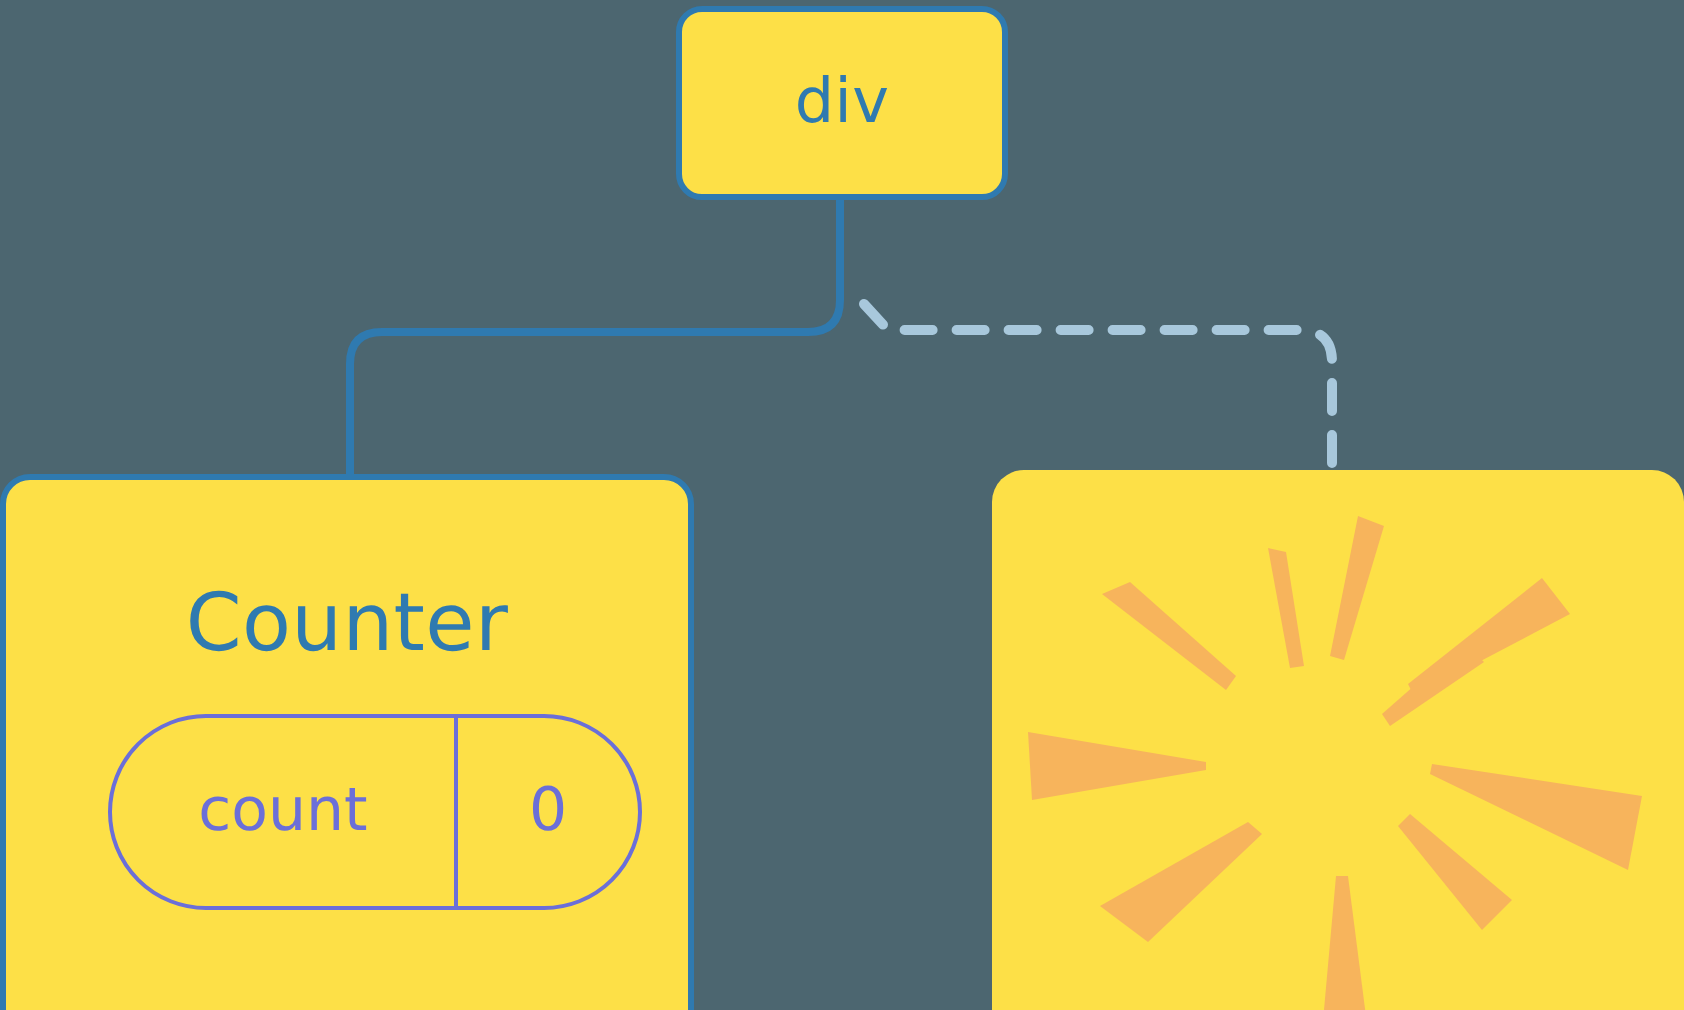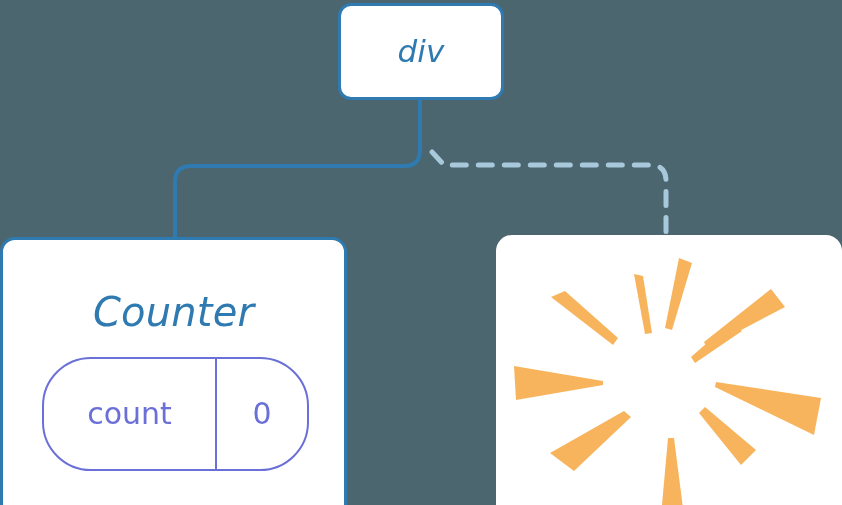--- a/index.html
+++ b/index.html
@@ -27,23 +27,22 @@
     left: 0;
     top: 0;
     width: 842px;
     height: 505px;
     pointer-events: none;
   }
 
   
   .node {
     position: absolute;
-    background: #ffffff;
+    background: #fde047;
     box-sizing: border-box;
-    font-style: italic;
   }
   .node.bordered {
     border: 3px solid #2f7ab0;
   }
 
   
   #node-div {
     left: 338px;
     top: 3px;
     width: 166px;
@@ -75,24 +74,24 @@
     color: #2f7ab0;
     font-size: 40px;
     letter-spacing: 0.2px;
     line-height: 1;
     margin-top: 52px;
   }
 
   
   .state-pill {
     position: absolute;
-    left: 42px;
+    left: 54px;
     top: 357px;
     width: 267px;
-    height: 114px;
+    height: 98px;
     border: 2px solid #6b6fd8;
     border-radius: 49px;
     box-sizing: border-box;
     display: flex;
     align-items: stretch;
     background: transparent;
   }
   .state-pill .pill-key {
     flex: 0 0 171px;
     display: flex;

